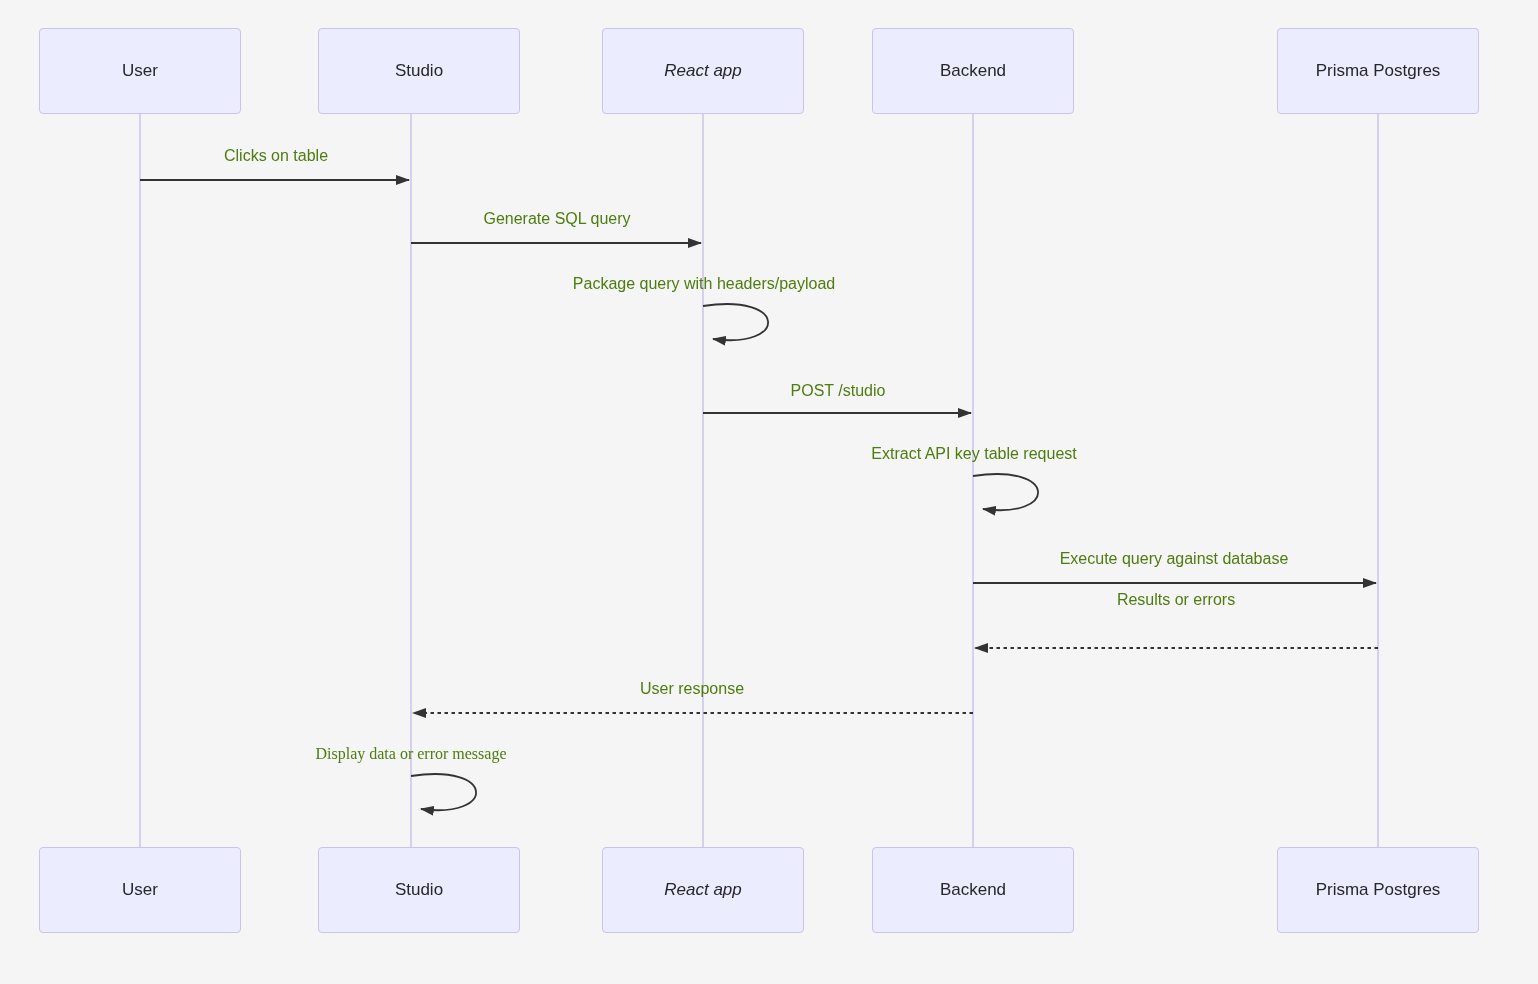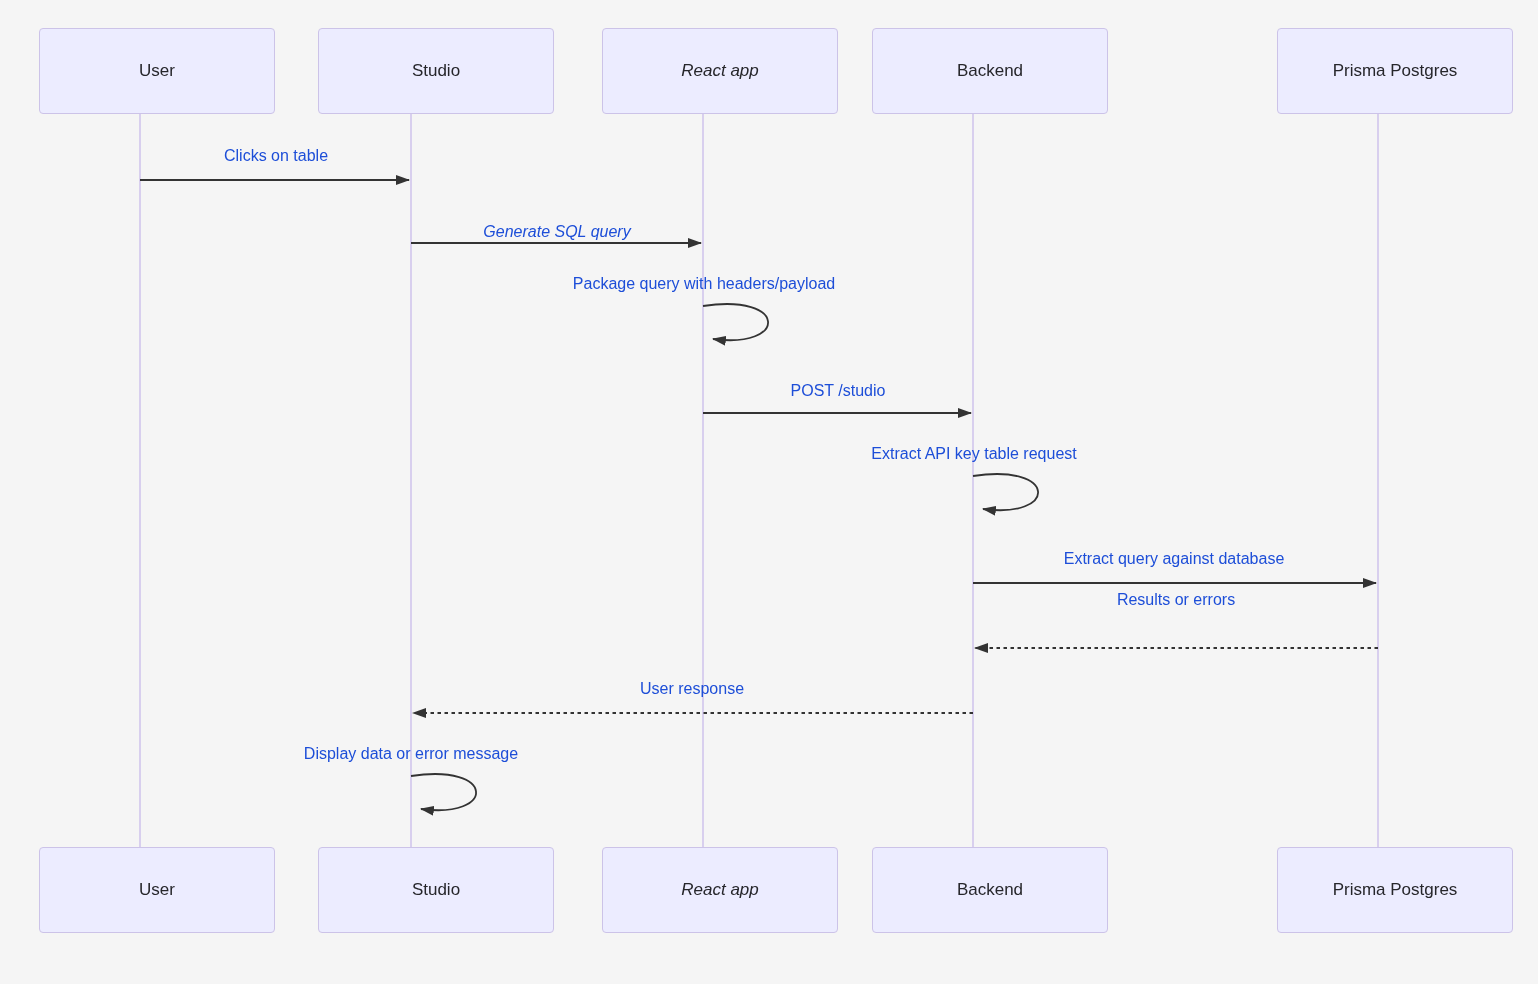--- a/index.html
+++ b/index.html
@@ -25,41 +25,41 @@
   }
   .arrow-layer {
     position: absolute;
     left: 0; top: 0;
     width: 1538px;
     height: 984px;
     z-index: 2;
   }
   .actor-box {
     position: absolute;
-    width: 236px;
+    width: 202px;
     height: 86px;
     background: #ececff;
     border: 1px solid #ccc3e8;
     border-radius: 4px;
     display: flex;
     align-items: center;
     justify-content: center;
     font-size: 17px;
     color: #26262b;
     z-index: 3;
     box-sizing: border-box;
   }
   .actor-top { top: 28px; }
   .actor-bottom { top: 847px; }
   .msg-label {
     position: absolute;
     transform: translateX(-50%);
     white-space: nowrap;
     font-size: 16px;
-    color: #1d4ed8;
+    color: #4d7c0f;
     z-index: 4;
     line-height: 20px;
   }
   
   .x-user    { left: 39px;  }
   .x-studio  { left: 310px; margin-left: 8px; }
   .x-react   { left: 602px; font-style: italic; }
   .x-backend { left: 872px; }
   .x-prisma  { left: 1277px;}
 </style>
@@ -106,22 +106,22 @@
   <div class="actor-box actor-top x-backend">Backend</div>
   <div class="actor-box actor-top x-prisma">Prisma Postgres</div>
 
   <div class="actor-box actor-bottom x-user">User</div>
   <div class="actor-box actor-bottom x-studio">Studio</div>
   <div class="actor-box actor-bottom x-react">React app</div>
   <div class="actor-box actor-bottom x-backend">Backend</div>
   <div class="actor-box actor-bottom x-prisma">Prisma Postgres</div>
 
   <div class="msg-label" style="left:276px;  top:146px;">Clicks on table</div>
-  <div class="msg-label" style="left:557px;  top:222px;font-style:italic;">Generate SQL query</div>
+  <div class="msg-label" style="left:557px;  top:209px;">Generate SQL query</div>
   <div class="msg-label" style="left:704px;  top:274px;">Package query with headers/payload</div>
   <div class="msg-label" style="left:838px;  top:381px;">POST /studio</div>
   <div class="msg-label" style="left:974px;  top:444px;">Extract API key table request</div>
-  <div class="msg-label" style="left:1174px; top:549px;">Extract query against database</div>
+  <div class="msg-label" style="left:1174px; top:549px;">Execute query against database</div>
   <div class="msg-label" style="left:1176px; top:590px;">Results or errors</div>
   <div class="msg-label" style="left:692px;  top:679px;">User response</div>
-  <div class="msg-label" style="left:411px;  top:744px;">Display data or error message</div>
+  <div class="msg-label" style="left:411px;  top:744px;font-family:Liberation Serif, serif;">Display data or error message</div>
 
 </div>
 
 </body></html>

